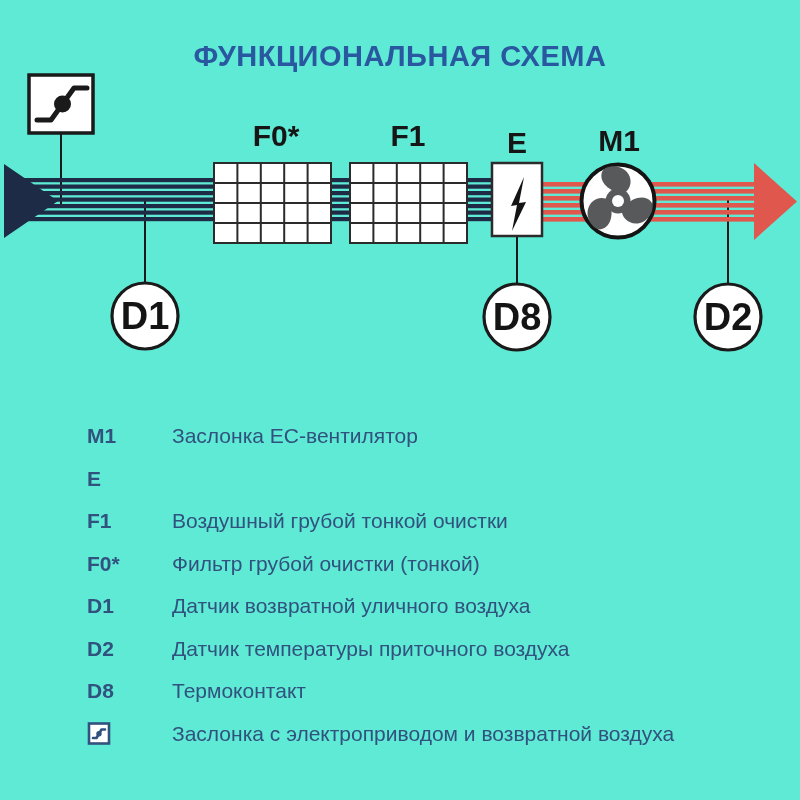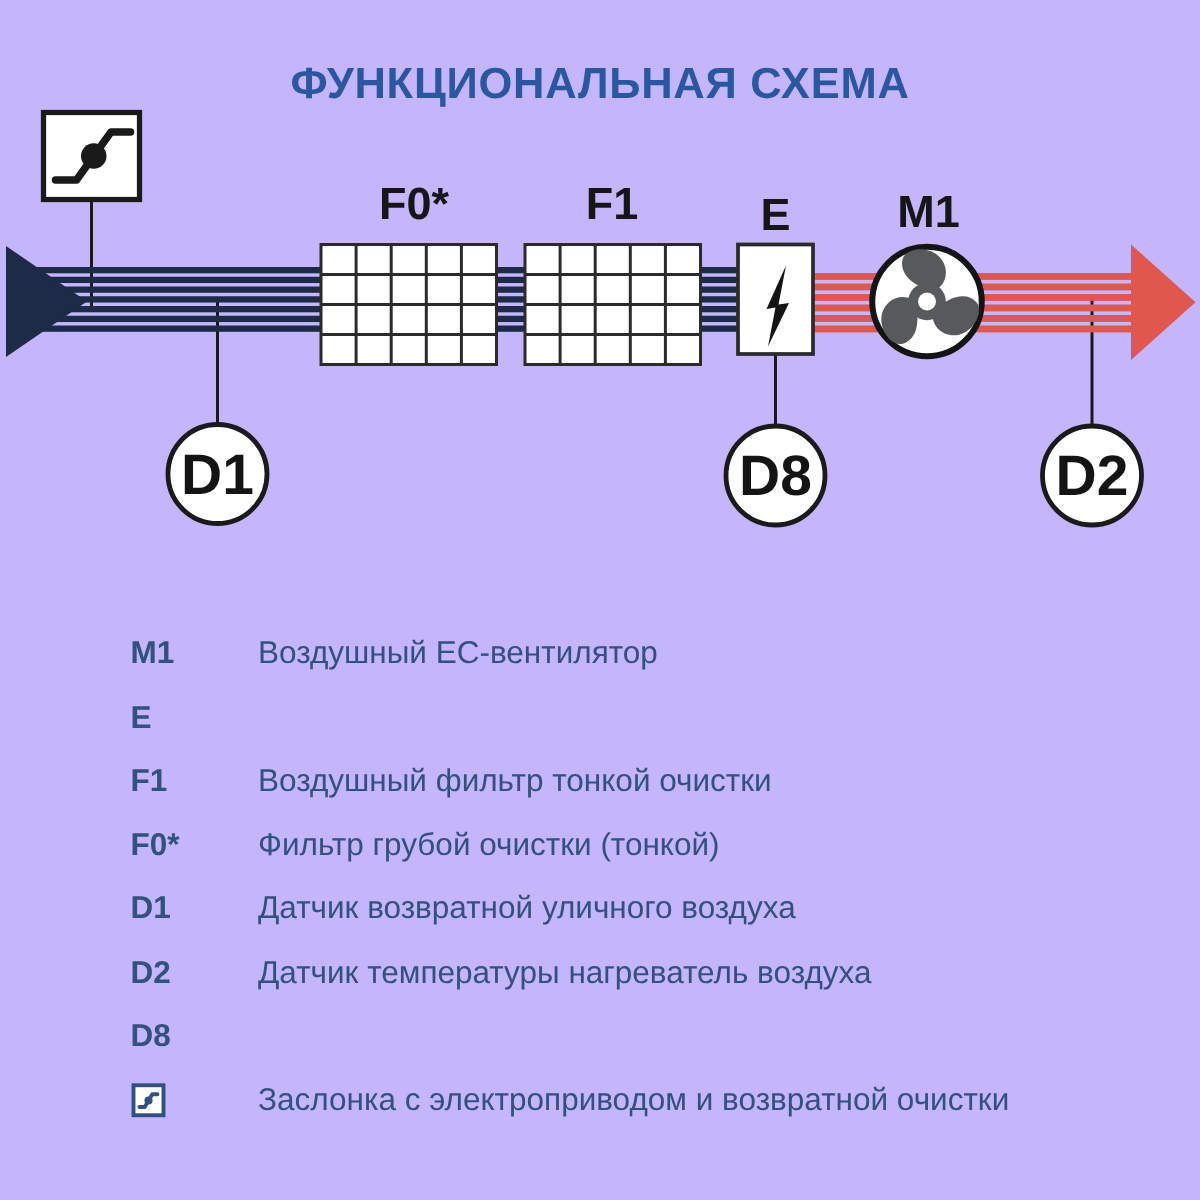--- a/index.html
+++ b/index.html
@@ -1,16 +1,16 @@
 <!DOCTYPE html>
 <html><head>
 <meta charset="utf-8">
 <style>
   html,body{margin:0;padding:0;background:#fff;}
-  .stage{position:relative;width:800px;height:800px;background:#c4b5fd;overflow:hidden;
+  .stage{position:relative;width:800px;height:800px;background:#5eead4;overflow:hidden;
          font-family:"Liberation Sans", sans-serif;}
   .title{position:absolute;top:40px;left:0;width:800px;text-align:center;
          font-size:29px;font-weight:700;color:#2a58a0;letter-spacing:0.5px;}
   .diagram-svg{position:absolute;top:0;left:0;}
   .legend{position:absolute;top:415px;left:87px;width:680px;}
   .legend-row{display:flex;align-items:center;height:42.5px;}
   .legend-key{width:85px;flex:0 0 85px;font-size:21px;font-weight:700;color:#31517e;}
   .legend-text{font-size:21px;color:#31517e;}
   .legend-icon-box{width:85px;flex:0 0 85px;display:flex;align-items:center;}
   svg text{font-family:"Liberation Sans", sans-serif;}
@@ -100,49 +100,50 @@
     <circle cx="517" cy="317" r="33" fill="#ffffff" stroke="#1a1a1a" stroke-width="3.2"></circle>
     <text x="517" y="330" text-anchor="middle" font-size="38" font-weight="700" fill="#141414">D8</text>
 
     <circle cx="728" cy="317" r="33" fill="#ffffff" stroke="#1a1a1a" stroke-width="3.2"></circle>
     <text x="728" y="330" text-anchor="middle" font-size="38" font-weight="700" fill="#141414">D2</text>
   </svg>
 
   <div class="legend">
     <div class="legend-row">
       <span class="legend-key">M1</span>
-      <span class="legend-text">Воздушный ЕС-вентилятор</span>
+      <span class="legend-text">Заслонка ЕС-вентилятор</span>
     </div>
     <div class="legend-row">
       <span class="legend-key">E</span>
     </div>
     <div class="legend-row">
       <span class="legend-key">F1</span>
-      <span class="legend-text">Воздушный фильтр тонкой очистки</span>
+      <span class="legend-text">Воздушный грубой тонкой очистки</span>
     </div>
     <div class="legend-row">
       <span class="legend-key">F0*</span>
       <span class="legend-text">Фильтр грубой очистки (тонкой)</span>
     </div>
     <div class="legend-row">
       <span class="legend-key">D1</span>
       <span class="legend-text">Датчик возвратной уличного воздуха</span>
     </div>
     <div class="legend-row">
       <span class="legend-key">D2</span>
-      <span class="legend-text">Датчик температуры нагреватель воздуха</span>
+      <span class="legend-text">Датчик температуры приточного воздуха</span>
     </div>
     <div class="legend-row">
       <span class="legend-key">D8</span>
+      <span class="legend-text">Термоконтакт</span>
     </div>
     <div class="legend-row">
       <span class="legend-icon-box">
         <svg width="24" height="25" viewBox="0 0 24 25">
           <rect x="2" y="2.5" width="20" height="20" fill="#ffffff" stroke="#31517e" stroke-width="2.6"></rect>
           <polyline points="6,17 9.5,17 14.5,8.5 18,8.5" fill="none" stroke="#31517e" stroke-width="2.6" stroke-linecap="round" stroke-linejoin="round"></polyline>
           <circle cx="12" cy="12.7" r="2.7" fill="#31517e"></circle>
         </svg>
       </span>
-      <span class="legend-text">Заслонка с электроприводом и возвратной очистки</span>
+      <span class="legend-text">Заслонка с электроприводом и возвратной воздуха</span>
     </div>
   </div>
 
 </div>
 
 </body></html>

